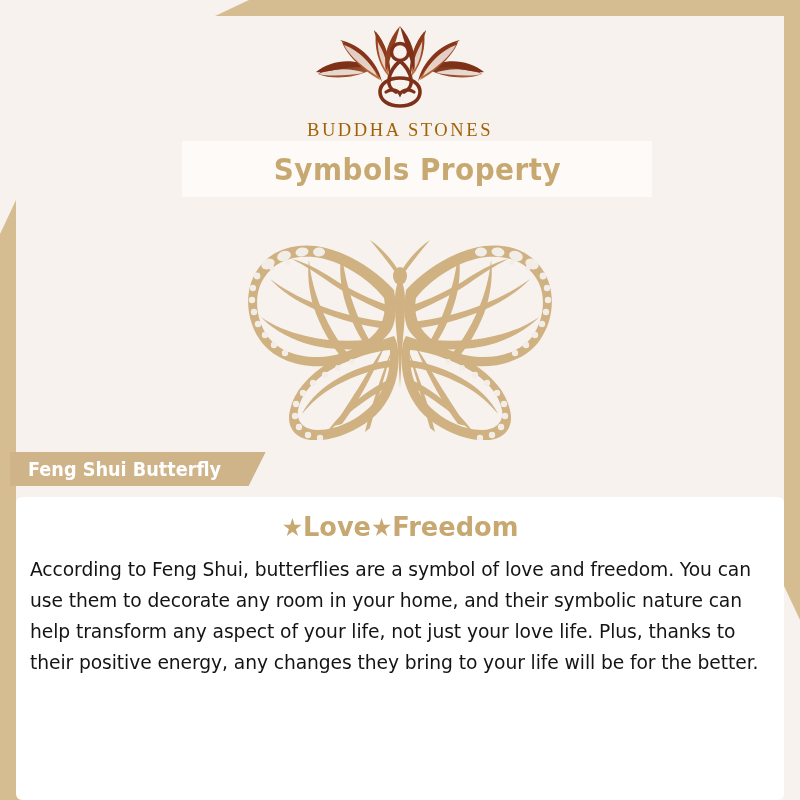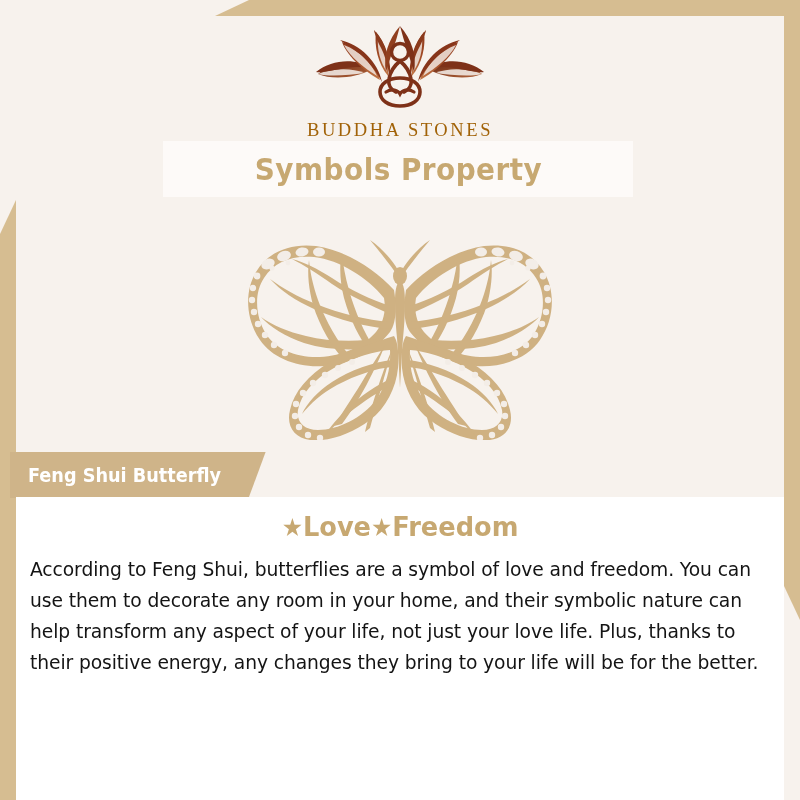--- a/index.html
+++ b/index.html
@@ -79,21 +79,21 @@
     font-size: 18.5px;
     letter-spacing: 2.6px;
     color: #a16207;
     font-weight: 400;
   }
 
   
   .title-banner {
     position: absolute;
     top: 141px;
-    left: 163px;
+    left: 182px;
     width: 470px;
     height: 56px;
     background: #FDFAF8;
     display: flex;
     align-items: center;
     justify-content: center;
   }
   .title-text {
     font-family: "DejaVu Sans", sans-serif;
     font-weight: bold;
@@ -113,41 +113,43 @@
   }
 
   
   .badge {
     position: absolute;
     top: 452px;
     left: 10px;
     height: 34px;
     background: #CFB489;
     display: flex;
-    padding: 12px 30px 0 18px;
+    align-items: center;
+    padding: 0 30px 0 18px;
     clip-path: polygon(0 0, 100% 0, calc(100% - 17px) 100%, 0 100%);
   }
   .badge-text {
     font-family: "DejaVu Sans", sans-serif;
     font-weight: bold;
     font-size: 19px;
     color: #FFFFFF;
     transform: scaleX(0.93);
     transform-origin: left center;
     white-space: nowrap;
   }
 
   
   .content {
     position: absolute;
     top: 497px;
     left: 16px;
     width: 768px;
     bottom: 0;
     background: #FFFFFF;
+    border-radius: 6px;
   }
 
   .subhead {
     text-align: center;
     margin-top: 14px;
     font-family: "DejaVu Sans", sans-serif;
     font-weight: bold;
     font-size: 27px;
     color: #C7A871;
     letter-spacing: 0px;

